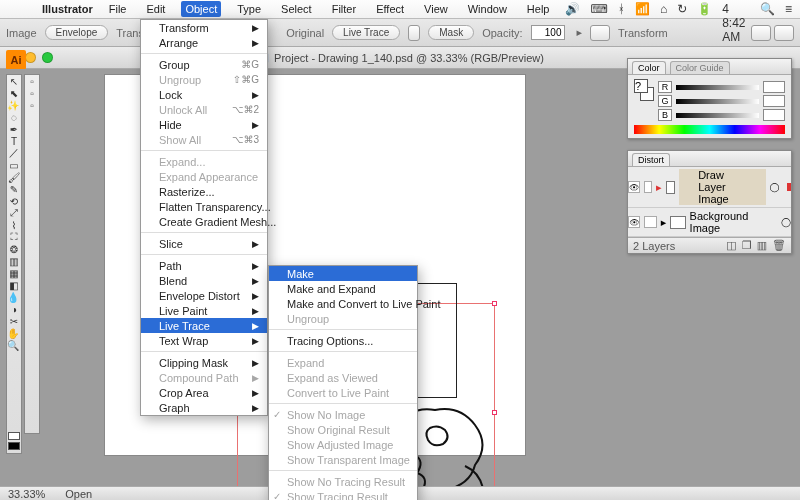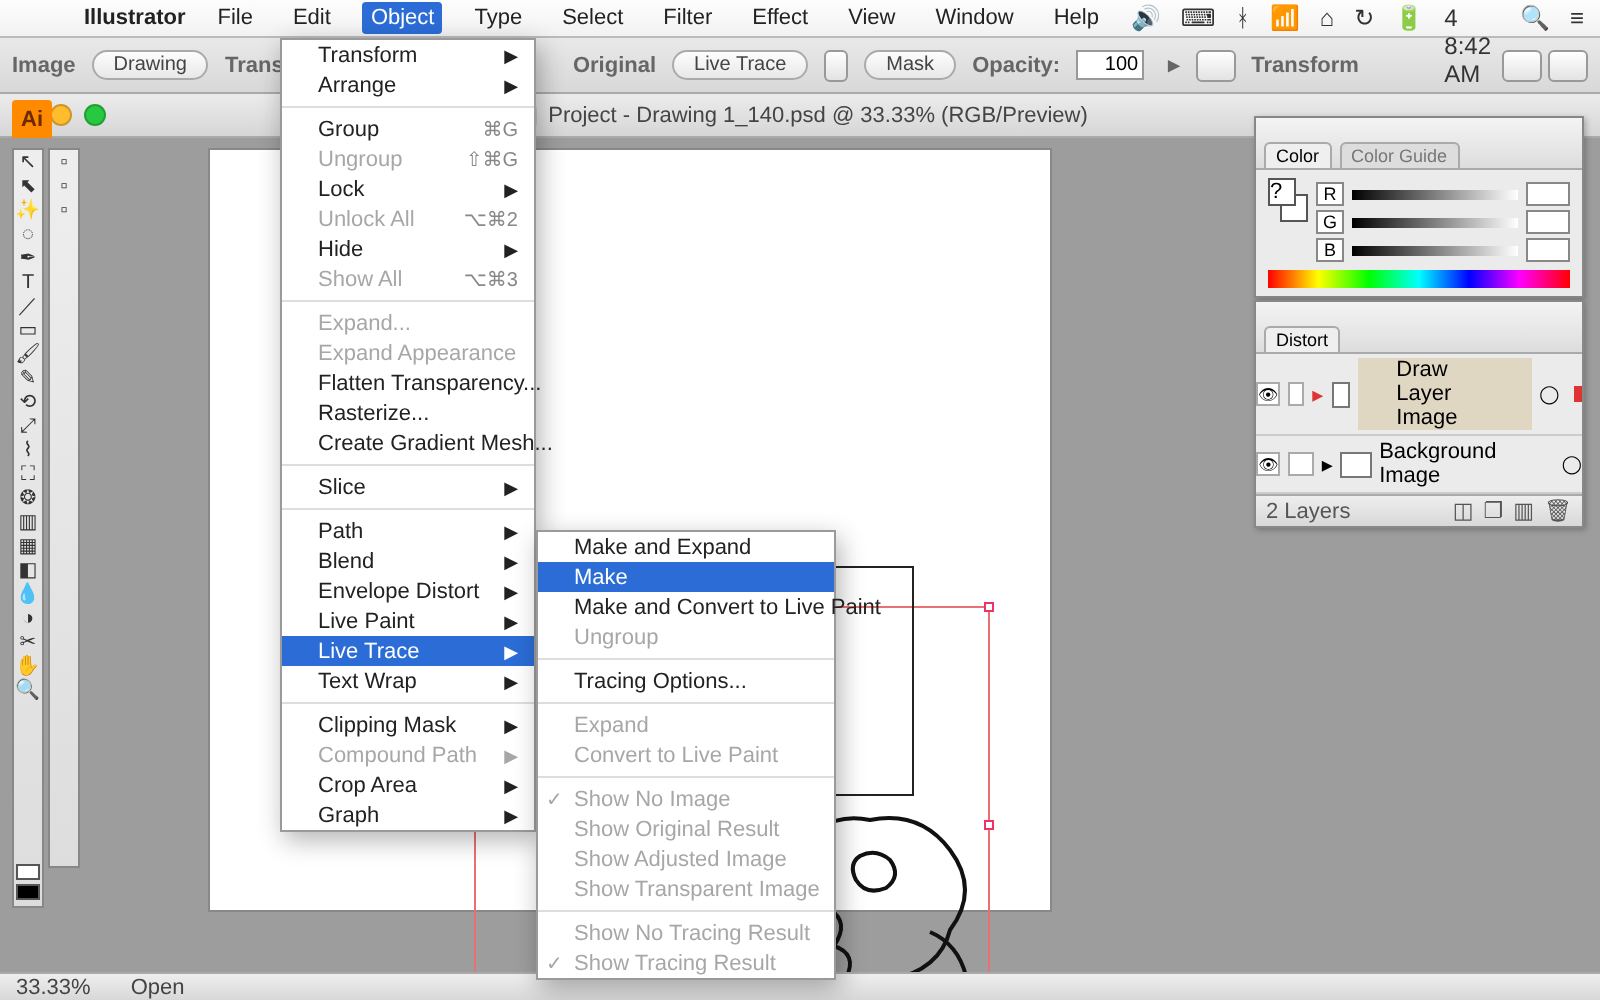--- a/index.html
+++ b/index.html
@@ -5,42 +5,42 @@
 * { margin:0; padding:0; box-sizing:border-box; font-family:"Lucida Grande","Helvetica Neue",Arial,sans-serif; font-size:11px; -webkit-font-smoothing:antialiased; }
 body { width:800px; height:500px; background:#999; overflow:hidden; position:relative; }
 .mac-menubar { height:19px; background:linear-gradient(#fdfdfd,#f2f2f2); border-bottom:1px solid #bbb; display:flex; align-items:center; padding:0 8px; font-size:12px; color:#222; position:relative; z-index:50; }
 .mac-menubar .apple { margin-right:10px; font-size:13px; }
 .mac-menubar .app-name { font-weight:bold; margin-right:12px;margin-left:24px; }
 .mac-menubar .m-item { margin-right:12px; padding:2px 4px; }
 .mac-menubar .m-item.active { background:#2b6cd6; color:#fff; border-radius:2px; }
 .mac-menubar .right { margin-left:auto; display:flex; gap:10px; color:#333; align-items:center; }
 .mac-menubar .right span { font-size:12px; }
 .control-bar { height:28px; background:linear-gradient(#e9e9e9,#d8d8d8); border-bottom:1px solid #aaa; display:flex; align-items:center; padding:0 6px; gap:8px; font-size:10px; color:#444; }
-.control-bar .ci-label { color:#666;font-weight:bold; }
+.control-bar .ci-label { color:#666; }
 .control-bar .pill { background:linear-gradient(#fdfdfd,#e8e8e8); border:1px solid #aaa; border-radius:8px; padding:1px 10px; font-size:10px; }
 .control-bar .icon-btn { width:20px; height:16px; background:linear-gradient(#fff,#e3e3e3); border:1px solid #999; border-radius:3px; }
 .control-bar .field { width:34px; height:15px; background:#fff; border:1px solid #999; font-size:10px; text-align:right; padding:0 2px; }
 .window-chrome { height:22px; background:linear-gradient(#ececec,#d6d6d6); display:flex; align-items:center; padding:0 8px; border-bottom:1px solid #aaa; position:relative; }
 .traffic { display:flex; gap:6px; }
 .traffic div { width:11px; height:11px; border-radius:50%; border:1px solid rgba(0,0,0,.2); }
 .tl-close{background:#ff5f57}.tl-min{background:#ffbd2e}.tl-max{background:#28c940}
 .window-chrome .doc-title { position:absolute; left:50%; transform:translateX(-50%); font-size:11px; color:#444; display:flex; gap:6px; align-items:center; }
 .doc-icon { width:12px; height:12px; background:#3b76c4; border-radius:2px; }
 .workspace { position:absolute; top:69px; left:0; right:0; bottom:14px; background:#9d9d9d; }
 .canvas { position:absolute; left:105px; top:6px; width:420px; height:380px; background:#fff; box-shadow:0 0 0 1px #888; }
 .left-toolbox, .left-toolbox2 { position:absolute; top:74px; width:16px; background:linear-gradient(#eee,#ddd); border:1px solid #888; display:flex; flex-direction:column; }
 .left-toolbox { left:6px; height:380px; }
 .left-toolbox2 { left:24px; height:360px; }
 .tb-swatch { height:12px; display:flex; align-items:center; justify-content:center; font-size:10px; color:#333; }
 .tb-color { margin-top:auto; padding:3px 0; display:flex; flex-direction:column; align-items:center; gap:2px; }
 .sw { width:12px; height:8px; border:1px solid #555; }
 .ai-badge { position:absolute; left:6px; top:50px; width:20px; height:20px; background:#ff8a00; color:#6b2a00; font-weight:bold; font-size:11px; display:flex; align-items:center; justify-content:center; border-radius:2px; }
 
 .panel { position:absolute; right:8px; width:165px; background:#ebebeb; border:1px solid #888; box-shadow:1px 1px 3px rgba(0,0,0,.25); font-size:10px; }
-.panel .tabs { height:26px; background:linear-gradient(#f4f4f4,#ddd); display:flex; align-items:flex-end; border-bottom:1px solid #aaa; padding:0 4px; gap:4px; }
+.panel .tabs { height:16px; background:linear-gradient(#f4f4f4,#ddd); display:flex; align-items:flex-end; border-bottom:1px solid #aaa; padding:0 4px; gap:4px; }
 .panel .tab { background:#efefef; border:1px solid #aaa; border-bottom:none; padding:1px 5px; font-size:9px; border-radius:3px 3px 0 0; }
 .panel .tab.inactive { background:#ddd; color:#777; }
 .panel .body { padding:4px 6px; }
 .color-panel { top:58px; }
 .color-slider { display:flex; align-items:center; gap:4px; margin:2px 0; }
 .color-slider .lab { width:14px; text-align:center; border:1px solid #888; font-size:9px; background:#fff; }
 .color-slider .bar { flex:1; height:5px; background:linear-gradient(to right,#000,#fff); }
 .color-slider .val { width:22px; height:12px; background:#fff; border:1px solid #888; }
 .spectrum { height:9px; background:linear-gradient(to right,#f00,#ff0,#0f0,#0ff,#00f,#f0f,#f00); margin-top:2px; }
 .layers-panel { top:150px; }
@@ -95,21 +95,21 @@
     <span>↻</span>
     <span>🔋</span>
     <span>Thu Jan 4  8:42 AM</span>
     <span>🔍</span>
     <span>≡</span>
   </div>
 </div>
 
 <div class="control-bar">
   <span class="ci-label">Image</span>
-  <span class="pill">Drawing</span>
+  <span class="pill">Envelope</span>
   <span class="ci-label">Transparent</span>
   <div class="icon-btn"></div>
   <span class="ci-label" style="margin-left:75px">Original</span>
   <span class="pill">Live Trace</span>
   <div class="icon-btn" style="width:12px"></div>
   <span class="pill">Mask</span>
   <span class="ci-label">Opacity:</span>
   <input class="field" value="100" style="">
   <span class="ci-label" style="margin-left:4px">▸</span>
   <div class="icon-btn"></div>
@@ -298,24 +298,24 @@
       <span class="sc">⌥⌘3</span>
     </div>
     <div class="sep"></div>
     <div class="mi disabled">
       <span>Expand...</span>
     </div>
     <div class="mi disabled">
       <span>Expand Appearance</span>
     </div>
     <div class="mi">
+      <span>Rasterize...</span>
+    </div>
+    <div class="mi">
       <span>Flatten Transparency...</span>
-    </div>
-    <div class="mi">
-      <span>Rasterize...</span>
     </div>
     <div class="mi">
       <span>Create Gradient Mesh...</span>
     </div>
     <div class="sep"></div>
     <div class="mi">
       <span>Slice</span>
       <span class="arr">▶</span>
     </div>
     <div class="sep"></div>
@@ -356,39 +356,42 @@
       <span>Crop Area</span>
       <span class="arr">▶</span>
     </div>
     <div class="mi">
       <span>Graph</span>
       <span class="arr">▶</span>
     </div>
   </div>
 
 <div class="dropdown sub-menu" id="subMenu">
-    <div class="mi">
-      <span>Make and Expand</span>
-    </div>
     <div class="mi sel">
       <span>Make</span>
     </div>
     <div class="mi">
+      <span>Make and Expand</span>
+    </div>
+    <div class="mi">
       <span>Make and Convert to Live Paint</span>
     </div>
     <div class="mi disabled">
       <span>Ungroup</span>
     </div>
     <div class="sep"></div>
     <div class="mi">
       <span>Tracing Options...</span>
     </div>
     <div class="sep"></div>
     <div class="mi disabled">
       <span>Expand</span>
+    </div>
+    <div class="mi disabled">
+      <span>Expand as Viewed</span>
     </div>
     <div class="mi disabled">
       <span>Convert to Live Paint</span>
     </div>
     <div class="sep"></div>
     <div class="mi disabled" style="position: relative;">
       <span class="chk">✓</span>
       <span>Show No Image</span>
     </div>
     <div class="mi disabled">

